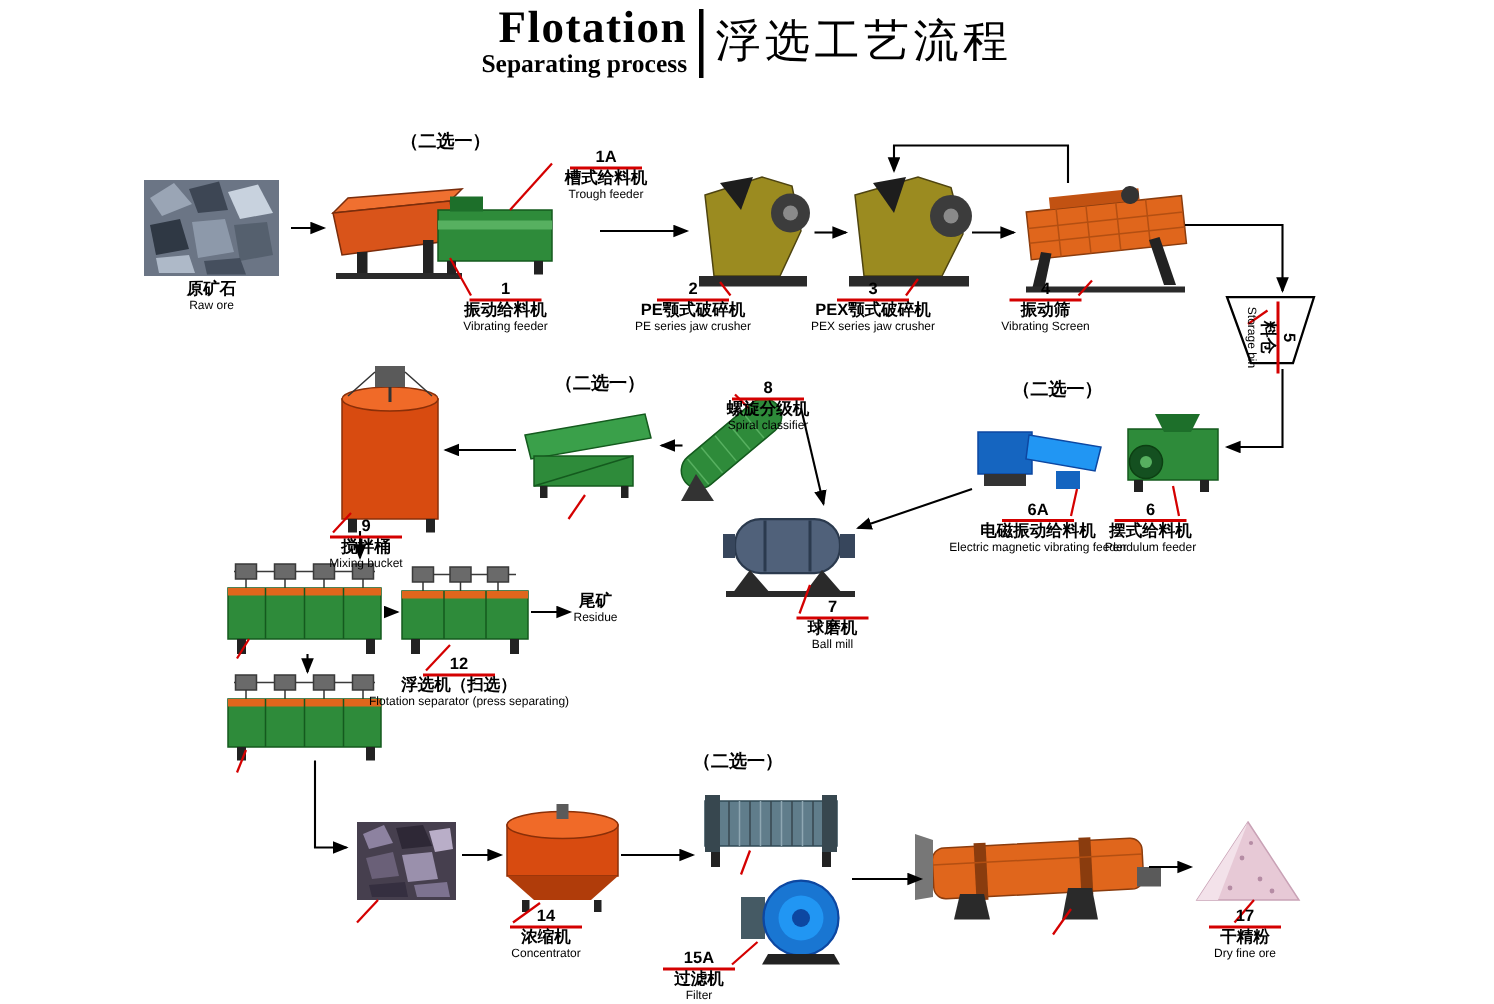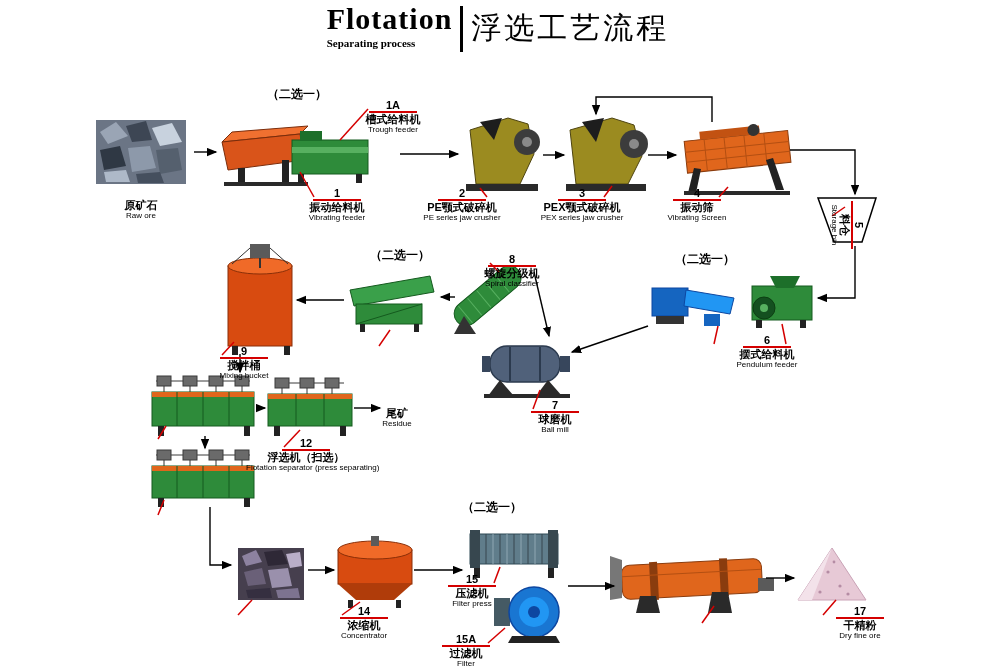--- a/index.html
+++ b/index.html
@@ -4,29 +4,29 @@
 <style>
   html,body{margin:0;padding:0;background:#fff;}
   #canvas{position:relative;width:996px;height:669px;background:#fff;overflow:hidden;
           font-family:"Liberation Sans","DejaVu Sans",sans-serif;color:#000;}
   #art{position:absolute;left:0;top:0;z-index:1;}
   .label{position:absolute;z-index:2;text-align:center;line-height:1.05;}
   .label .num{display:inline-block;min-width:48px;font-size:11px;font-weight:bold;
               line-height:12px;border-bottom:2px solid #d40000;}
   .label .zh{font-size:11px;font-weight:bold;margin-top:1px;white-space:nowrap;}
   .label .en{font-size:8px;white-space:nowrap;}
-  .label.plain .zh{margin-top:12px;}
+  .label.plain .zh{margin-top:0;}
   .choose{position:absolute;z-index:2;font-size:12px;font-weight:bold;text-align:left;white-space:nowrap;}
   .vert{transform:rotate(90deg);transform-origin:0 0;}
   
   .title{position:absolute;left:0;top:4px;width:100%;display:flex;justify-content:center;
          align-items:flex-start;gap:8px;z-index:2;}
-  .title-en{font-family:"Liberation Serif","DejaVu Serif",serif;font-weight:bold;}
+  .title-en{text-align:right;font-family:"Liberation Serif","DejaVu Serif",serif;font-weight:bold;}
   .t1{font-size:30px;line-height:30px;letter-spacing:1px;}
-  .t2{font-size:11px;line-height:18px;}
+  .t2{font-size:17px;line-height:18px;}
   .title-bar{width:3px;height:46px;background:#000;margin-top:2px;}
   .title-zh{font-size:30px;font-weight:normal;line-height:48px;letter-spacing:3px;}
 </style>
 </head>
 <body>
 
 <div id="canvas">
 
   <svg id="art" width="996" height="669" viewBox="0 0 996 669">
     <defs>
@@ -340,21 +340,21 @@
   <div class="choose" style="left:267px;top:86px;width:100px">（二选一）</div>
   <div class="choose" style="left:370px;top:247px;width:100px">（二选一）</div>
   <div class="choose" style="left:675px;top:251px;width:100px">（二选一）</div>
   <div class="choose" style="left:462px;top:499px;width:100px">（二选一）</div>
 
   <div class="label plain" style="left:96px;top:188px;width:90px">
     <div class="zh">原矿石</div>
     <div class="en">Raw ore</div>
   </div>
 
-  <div class="label" style="left:343px;top:96px;width:100px">
+  <div class="label" style="left:354px;top:96px;width:100px">
     <div class="num">1A</div>
     <div class="zh">槽式给料机</div>
     <div class="en">Trough feeder</div>
   </div>
 
   <div class="label" style="left:282px;top:184px;width:110px">
     <div class="num">1</div>
     <div class="zh">振动给料机</div>
     <div class="en">Vibrating feeder</div>
   </div>
@@ -376,20 +376,25 @@
     <div class="zh">振动筛</div>
     <div class="en">Vibrating Screen</div>
   </div>
 
   <div class="label vert" style="left:868px;top:198px;width:54px">
     <div class="num">5</div>
     <div class="zh">料仓</div>
     <div class="en">Storage bin</div>
   </div>
 
+  <div class="label" style="left:627px;top:331px;width:130px">
+    <div class="num">6A</div>
+    <div class="zh">电磁振动给料机</div>
+    <div class="en">Electric magnetic vibrating feeder</div>
+  </div>
 
   <div class="label" style="left:722px;top:331px;width:90px">
     <div class="num">6</div>
     <div class="zh">摆式给料机</div>
     <div class="en">Pendulum feeder</div>
   </div>
 
   <div class="label" style="left:462px;top:250px;width:100px">
     <div class="num">8</div>
     <div class="zh">螺旋分级机</div>
@@ -422,32 +427,27 @@
   </div>
 
 
 
   <div class="label" style="left:309px;top:602px;width:110px">
     <div class="num">14</div>
     <div class="zh">浓缩机</div>
     <div class="en">Concentrator</div>
   </div>
 
-  <div class="label" style="left:422px;top:570px;width:100px">
-    <div class="num">15</div>
-    <div class="zh">压滤机</div>
-    <div class="en">Filter press</div>
-  </div>
 
   <div class="label" style="left:416px;top:630px;width:100px">
     <div class="num">15A</div>
     <div class="zh">过滤机</div>
     <div class="en">Filter</div>
   </div>
 
 
-  <div class="label" style="left:810px;top:602px;width:100px">
+  <div class="label" style="left:780px;top:602px;width:100px">
     <div class="num">17</div>
     <div class="zh">干精粉</div>
     <div class="en">Dry fine ore</div>
   </div>
 
 </div>
 
 </body></html>

